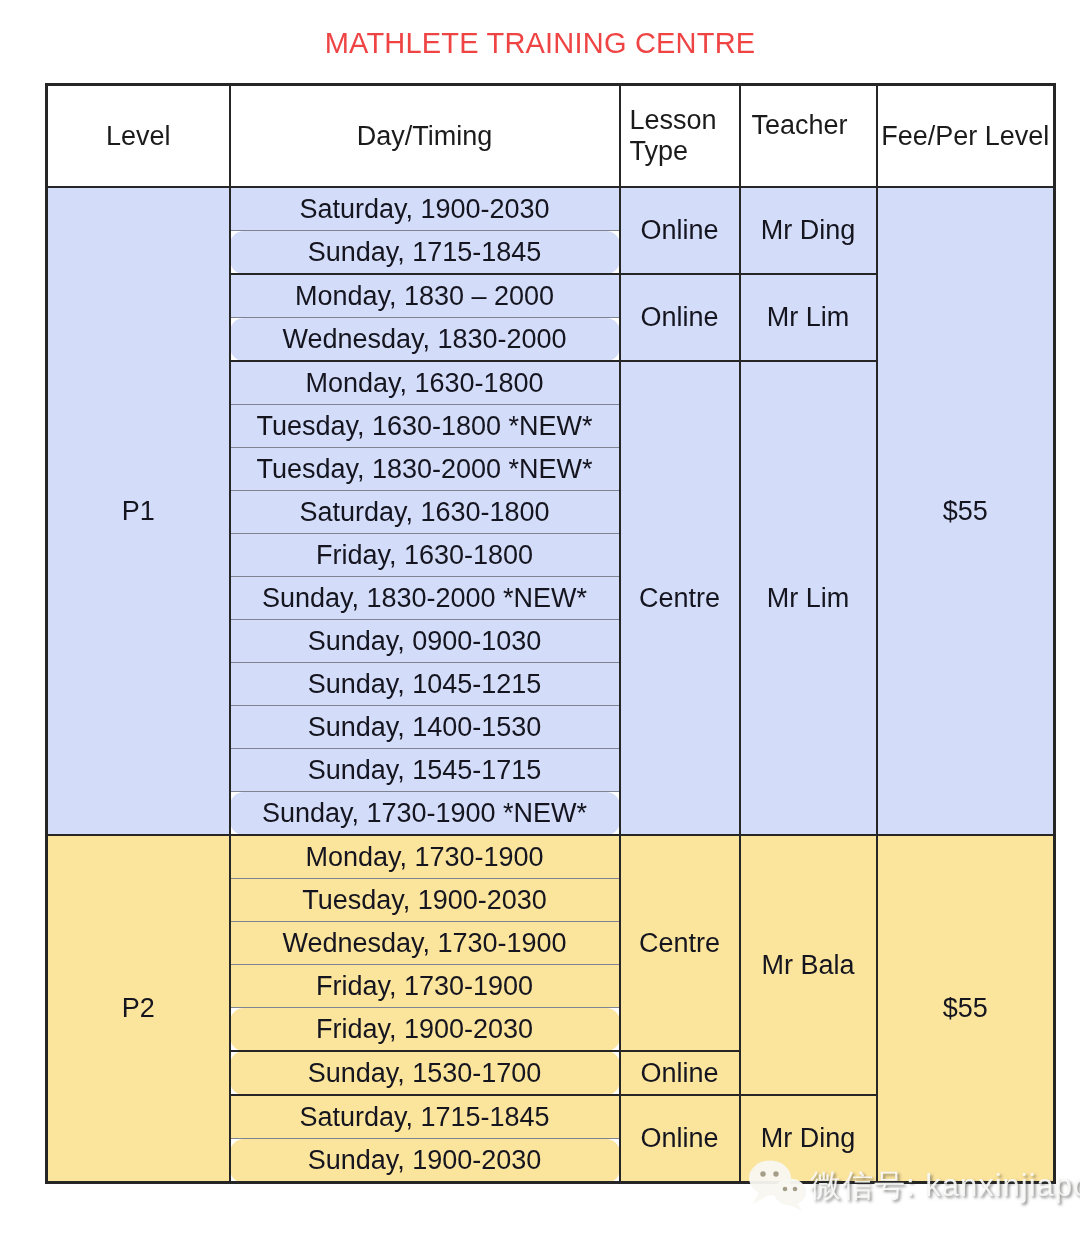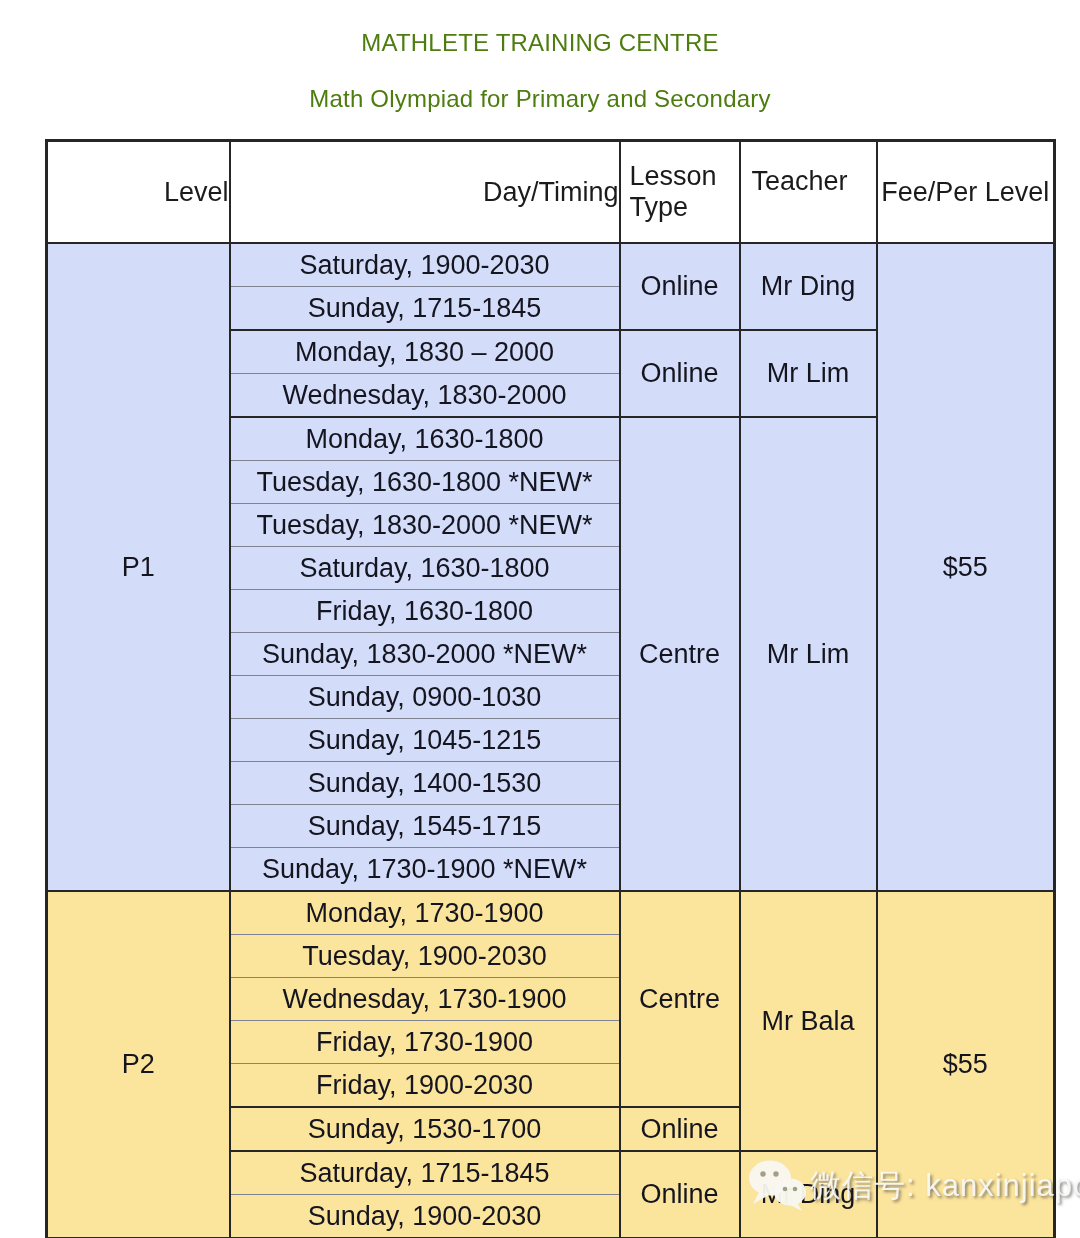--- a/index.html
+++ b/index.html
@@ -13,24 +13,24 @@
     position: relative;
     overflow: hidden;
     font-family: "Liberation Sans", sans-serif;
     color: #17171f;
   }
   .titles {
     padding-top: 27px;
     text-align: center;
   }
   .title-line {
-    font-size: 24px;
+    font-size: 29px;
     line-height: 32px;
     margin: 0 0 24px 0;
-    color: #4d7c0f;
+    color: #ef4444;
     letter-spacing: 0.2px;
   }
   table.schedule {
     border-collapse: collapse;
     table-layout: fixed;
     margin-left: 45px;
     width: 1008px;
     border: 3px solid #262626;
   }
   col.c-level   { width: 183px; }
@@ -42,21 +42,21 @@
   thead th {
     background: #ffffff;
     border: 2.5px solid #262626;
     height: 76px;
     font-size: 27px;
     font-weight: normal;
     color: #1b1b1b;
     padding: 0;
   }
   th.h-level, th.h-day {
-    text-align: right;
+    text-align: center;
     vertical-align: middle;
   }
   th.h-lesson {
     text-align: left;
     vertical-align: middle;
     padding-left: 9px;
   }
   th.h-teacher {
     text-align: left;
     vertical-align: top;
@@ -77,20 +77,21 @@
     height: 42px;
     text-align: center;
     vertical-align: middle;
     border-left: 2.5px solid #262626;
     border-right: 2.5px solid #262626;
     border-top: 1.5px solid #7e8291;
     border-bottom: 1.5px solid #7e8291;
   }
   tr.group-end td.day-cell {
     border-bottom: 2.5px solid #262626;
+    border-radius: 14px;
   }
   td.level-cell, td.lesson-type-cell, td.teacher-cell, td.fee-cell {
     border: 2.5px solid #262626;
     text-align: center;
     vertical-align: middle;
   }
   tbody {
     border-bottom: 2.5px solid #262626;
   }
 
@@ -110,21 +111,20 @@
     color: rgba(250, 250, 248, 0.92);
     text-shadow: 2px 2px 3px rgba(45, 45, 45, 0.55);
     letter-spacing: 1px;
   }
 </style>
 </head>
 <body>
 
 <div class="titles">
   <div class="title-line">MATHLETE TRAINING CENTRE</div>
-  <div class="title-line">Math Olympiad for Primary and Secondary</div>
 </div>
 
 <table class="schedule">
   <colgroup>
     <col class="c-level">
     <col class="c-day">
     <col class="c-lesson">
     <col class="c-teacher">
     <col class="c-fee">
   </colgroup>

